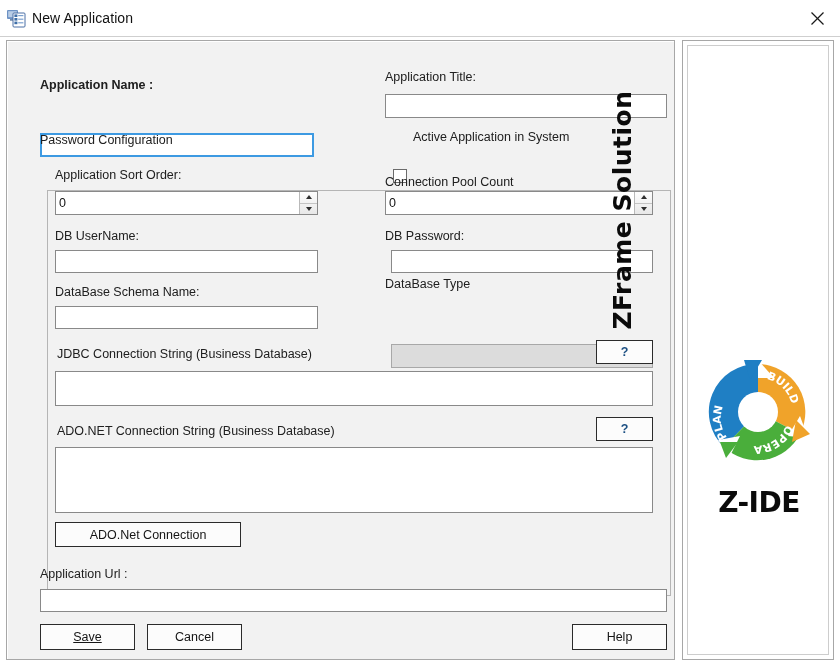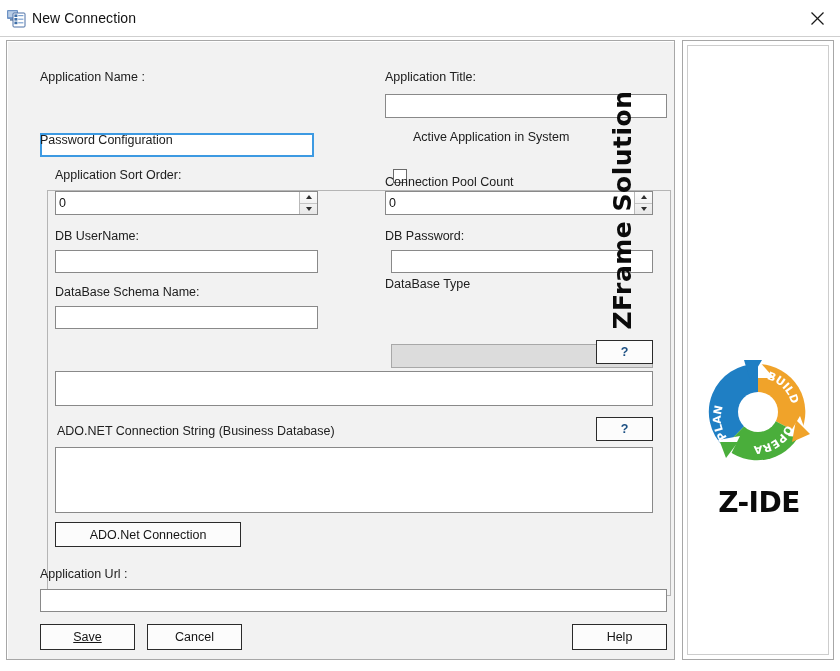--- a/index.html
+++ b/index.html
@@ -256,32 +256,32 @@
       <rect x="3" y="10.2" width="5" height="1.4" fill="#4f6e99"></rect>
       <rect x="6" y="4" width="12" height="14" rx="1" fill="#ffffff" stroke="#4a6fa5" stroke-width="1"></rect>
       <rect x="7.4" y="5.4" width="3" height="2.6" fill="#3e6ea8"></rect>
       <rect x="11.2" y="6" width="5.2" height="1.2" fill="#7aa0cf"></rect>
       <rect x="7.4" y="9" width="3" height="2.6" fill="#3e6ea8"></rect>
       <rect x="11.2" y="9.6" width="5.2" height="1.2" fill="#7aa0cf"></rect>
       <rect x="7.4" y="12.6" width="3" height="2.6" fill="#3e6ea8"></rect>
       <rect x="11.2" y="13.2" width="5.2" height="1.2" fill="#7aa0cf"></rect>
     </svg>
   </span>
-  <div id="title-text">New Connection</div>
+  <div id="title-text">New Application</div>
   <div id="close-btn">
     <svg width="15" height="15" viewBox="0 0 15 15">
       <line x1="1.5" y1="1.5" x2="13.5" y2="13.5" stroke="#1a1a1a" stroke-width="1.3"></line>
       <line x1="13.5" y1="1.5" x2="1.5" y2="13.5" stroke="#1a1a1a" stroke-width="1.3"></line>
     </svg>
   </div>
 </div>
 
 <div id="left-panel" class="sunken">
 
-  <div class="lbl" style="left:33px; top:29px;">Application  Name :</div>
+  <div class="lbl" style="left:33px; top:37px;font-weight:bold;">Application  Name :</div>
   <input class="tb focused" style="left: 33px; top: 92px; width: 274px; height: 24px;" placeholder="">
 
   <div class="lbl" style="left:378px; top:29px;">Application Title:</div>
   <input class="tb" style="left: 378px; top: 53px; width: 282px; height: 24px;" placeholder="">
 
   <div id="chk-active"></div>
   <div class="lbl" style="left:406px; top:89px;">Active Application in System</div>
 
   <div class="lbl" style="left:33px; top:92px;">Password Configuration</div>
 
@@ -324,20 +324,21 @@
 
   <div class="lbl" style="left:378px; top:236px;">DataBase Type</div>
   <div id="db-type-combo">
     <span class="chev">
       <svg width="12" height="8" viewBox="0 0 12 8">
         <polyline points="1,1.5 6,6.2 11,1.5" fill="none" stroke="#4c4c4c" stroke-width="1.5"></polyline>
       </svg>
     </span>
   </div>
 
+  <div class="lbl" style="left:50px; top:306px;">JDBC Connection String (Business Database)</div>
   <div class="btn qmark" style="left:589px; top:299px; width:57px; height:24px;">?</div>
   <textarea class="tb" style="left: 48px; top: 330px; width: 598px; height: 35px;"></textarea>
 
   <div class="lbl" style="left:50px; top:383px;">ADO.NET Connection String (Business Database)</div>
   <div class="btn qmark" style="left:589px; top:376px; width:57px; height:24px;">?</div>
   <textarea class="tb" style="left: 48px; top: 406px; width: 598px; height: 66px;"></textarea>
 
   <div class="btn" style="left:48px; top:481px; width:186px; height:25px;">ADO.Net Connection</div>
 
   <div class="lbl" style="left:33px; top:526px;">Application Url :</div>

